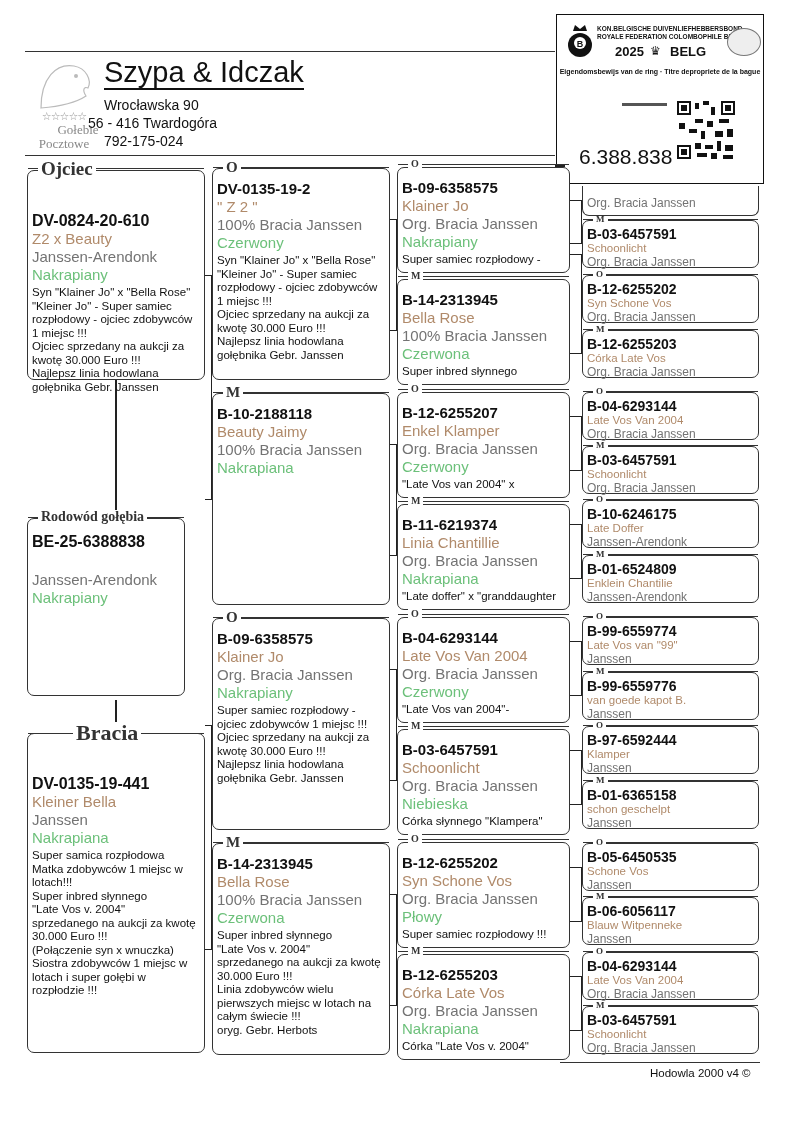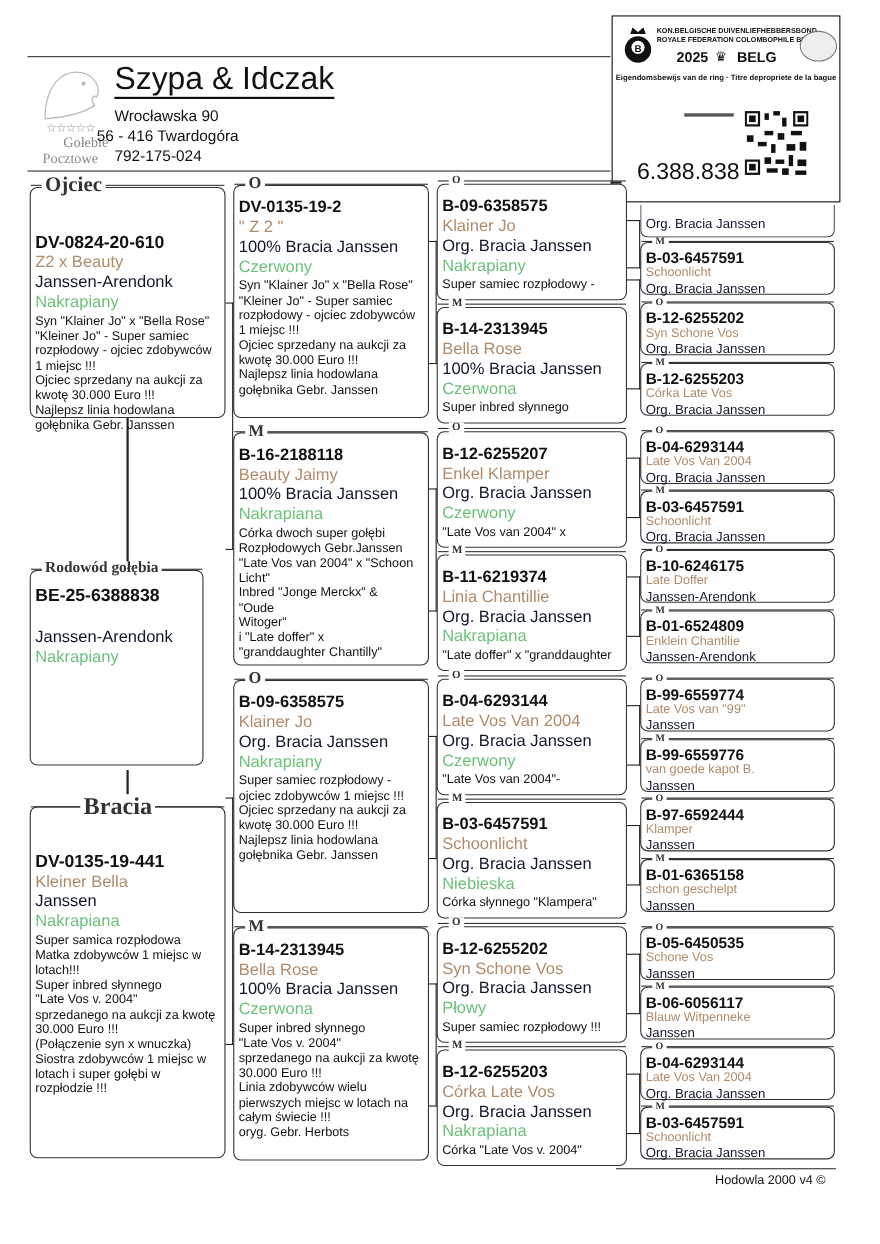--- a/index.html
+++ b/index.html
@@ -8,21 +8,21 @@
   .hline{position:absolute;height:1px;background:#333;}
   .vline{position:absolute;width:2px;background:#222;}
   .box{position:absolute;border:1.5px solid #333;border-radius:7px;box-sizing:border-box;background:#fff;}
   .lbl{position:absolute;top:-9px;left:0;right:0;display:flex;align-items:center;font-family:"Liberation Serif",serif;font-weight:bold;color:#333;}
   .lbl .ln{flex:1;height:1px;background:#333;}
   .lbl .ln.l{flex:0 0 10px;}
   .lbl .t{padding:0 3px;background:#fff;line-height:1;}
   .inner{position:absolute;left:4px;right:4px;top:11px;}
   .ring{font-weight:bold;font-size:15px;line-height:18px;}
   .name{color:#b08a6a;font-size:15px;line-height:18px;}
-  .breed{color:#0f172a;font-size:15px;line-height:18px;}
+  .breed{color:#737373;font-size:15px;line-height:18px;}
   .colr{color:#6cc07a;font-size:15px;line-height:18px;}
   .desc{font-size:11.5px;line-height:13.5px;white-space:pre-line;margin-top:2px;}
   .small .ring{font-size:14px;line-height:15px;}
   .small .name{font-size:11.5px;line-height:13px;}
   .small .breed{font-size:12px;line-height:14px;}
   .small .inner{top:6px;left:4px;}
   .small .lbl{top:-6px;font-size:9px;}
   .big .lbl{top:-12px;font-size:19px;}
   .big .ring{font-size:16px;margin-top:30px;}
   .conn{position:absolute;border:1.5px solid #222;border-left:none;box-sizing:border-box;}
@@ -170,31 +170,24 @@
 Najlepsz linia hodowlana gołębnika Gebr. Janssen</div>
       </div>
     </div>
     <div class="box " style="left: 212px; top: 393px; width: 178px; height: 212px;">
       <div class="lbl">
         <span class="ln l"></span>
         <span class="t" style="font-size: 15px;">M</span>
         <span class="ln"></span>
       </div>
       <div class="inner">
-        <div class="ring">B-16-2188118</div>
+        <div class="ring">B-10-2188118</div>
         <div class="name">Beauty Jaimy</div>
         <div class="breed">100% Bracia Janssen</div>
         <div class="colr">Nakrapiana</div>
-        <div class="desc">Córka dwoch super gołębi Rozpłodowych Gebr.Janssen
-"Late Vos van 2004" x "Schoon Licht"
-Inbred "Jonge Merckx" &amp;
-"Oude
-Witoger"
-i  "Late doffer" x
-"granddaughter Chantilly"</div>
       </div>
     </div>
     <div class="box " style="left: 212px; top: 618px; width: 178px; height: 212px;">
       <div class="lbl">
         <span class="ln l"></span>
         <span class="t" style="font-size: 15px;">O</span>
         <span class="ln"></span>
       </div>
       <div class="inner">
         <div class="ring">B-09-6358575</div>

